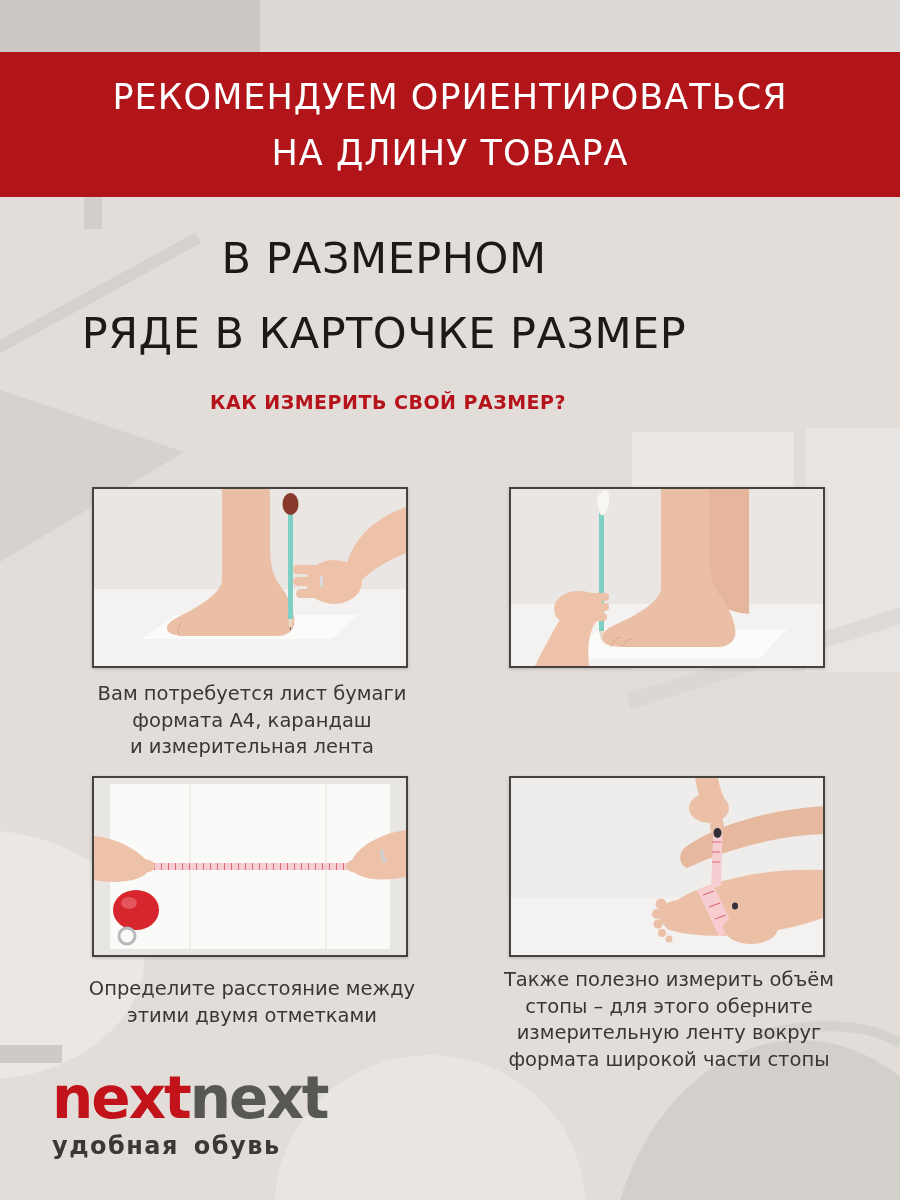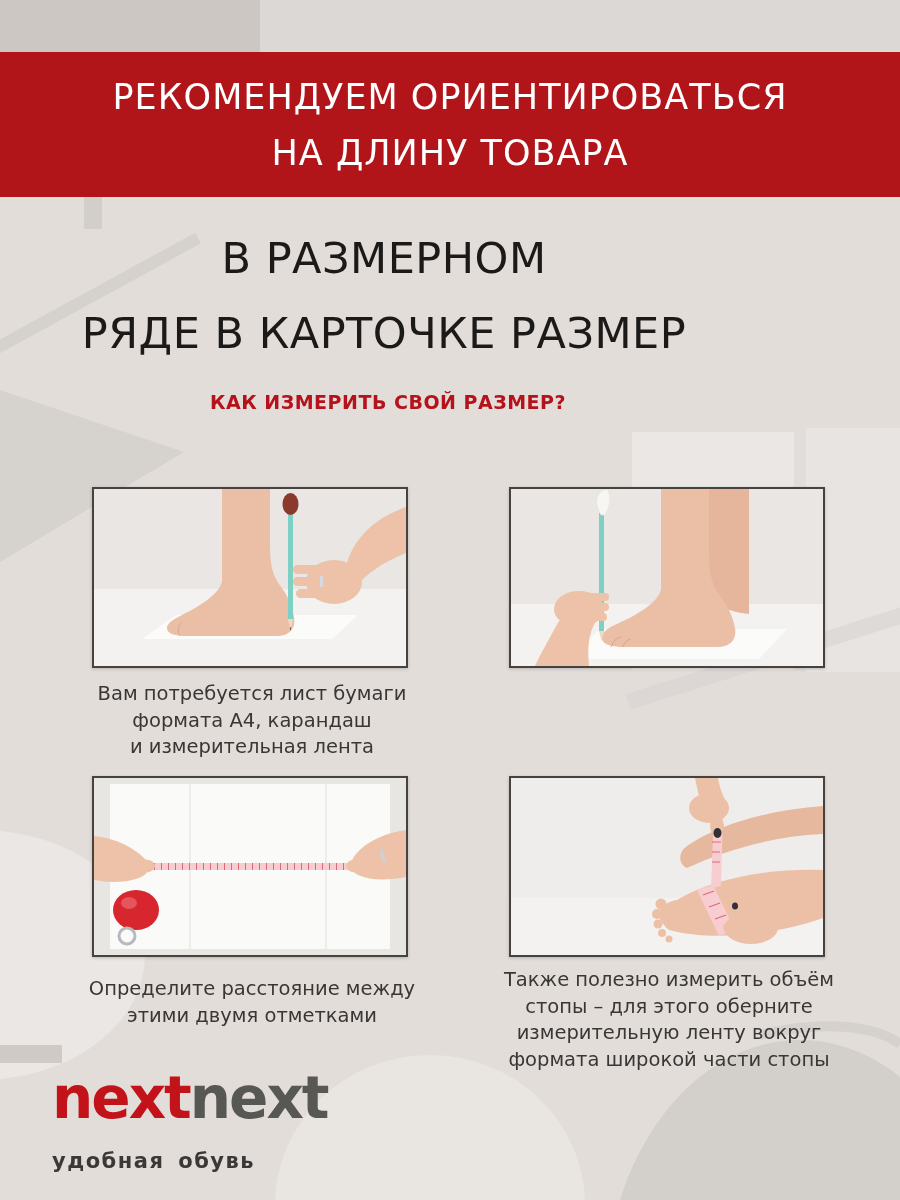--- a/index.html
+++ b/index.html
@@ -49,21 +49,21 @@
   .cap1{left:57px;top:681px;}
   .cap2{left:474px;top:681px;}
   .cap3{left:57px;top:976px;}
   .cap4{left:474px;top:967px;}
 
   .logo{position:absolute;left:52px;top:1068px;}
   .logo-word{font-weight:bold;font-size:58px;line-height:1.05;letter-spacing:-2px;}
   .logo-next{color:var(--logo-red,#c2131a);}
   .logo-step{color:var(--logo-gray,#575754);}
   .logo-tagline{
-    margin-top:20px;font-weight:bold;font-size:21px;color:#3b3938;
+    margin-top:3px;font-weight:bold;font-size:24px;color:#3b3938;
     letter-spacing:1.5px;word-spacing:5px;
   }
 </style>
 </head>
 <body>
 
 <div class="poster">
 
   <svg class="bg-decor" viewBox="0 0 900 1200" aria-hidden="true">
     <rect x="0" y="0" width="260" height="52" fill="#ccc7c2"></rect>

